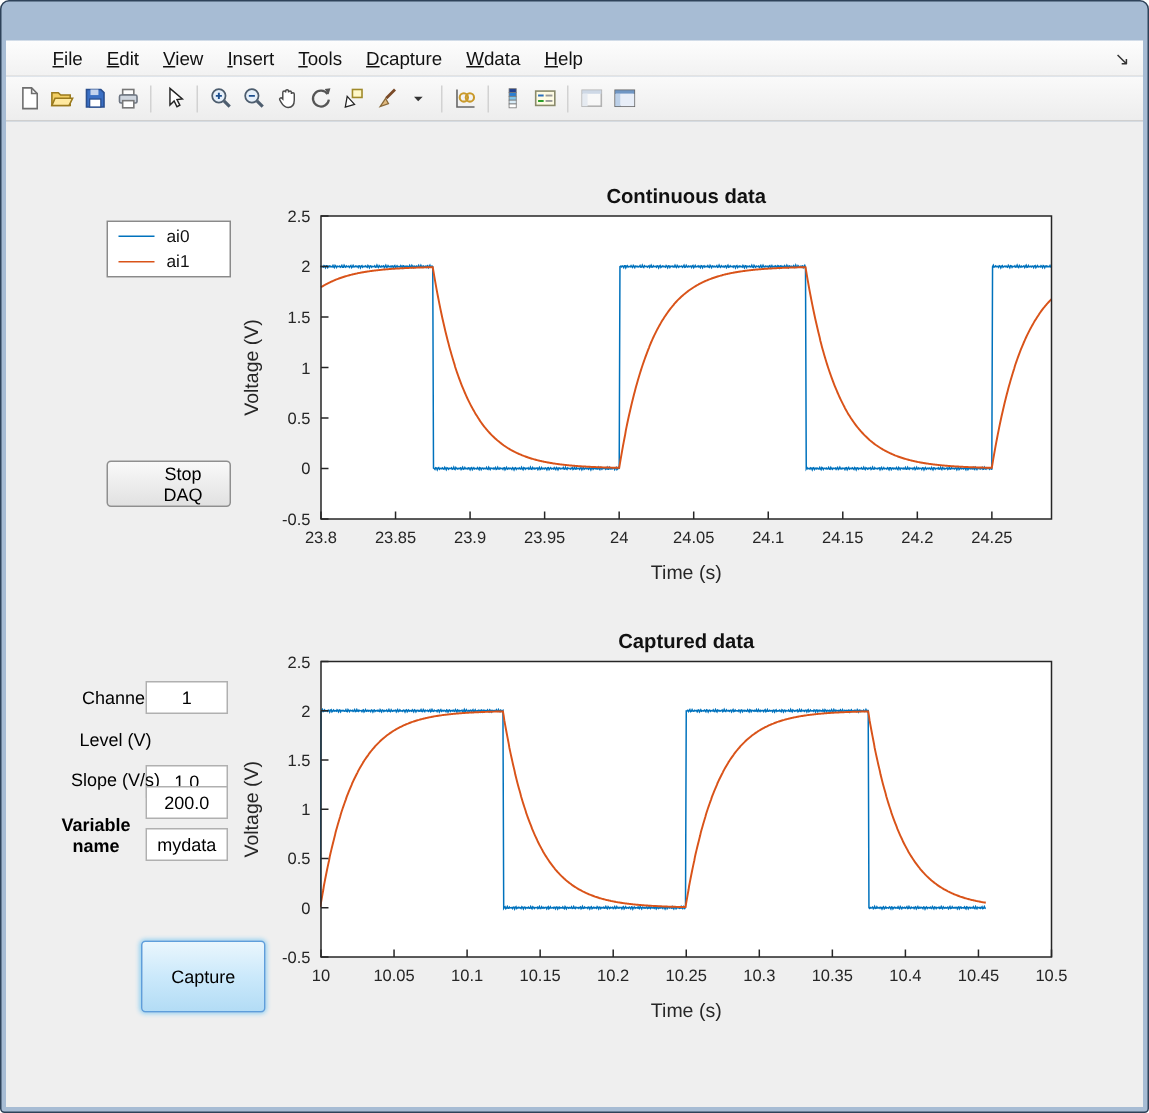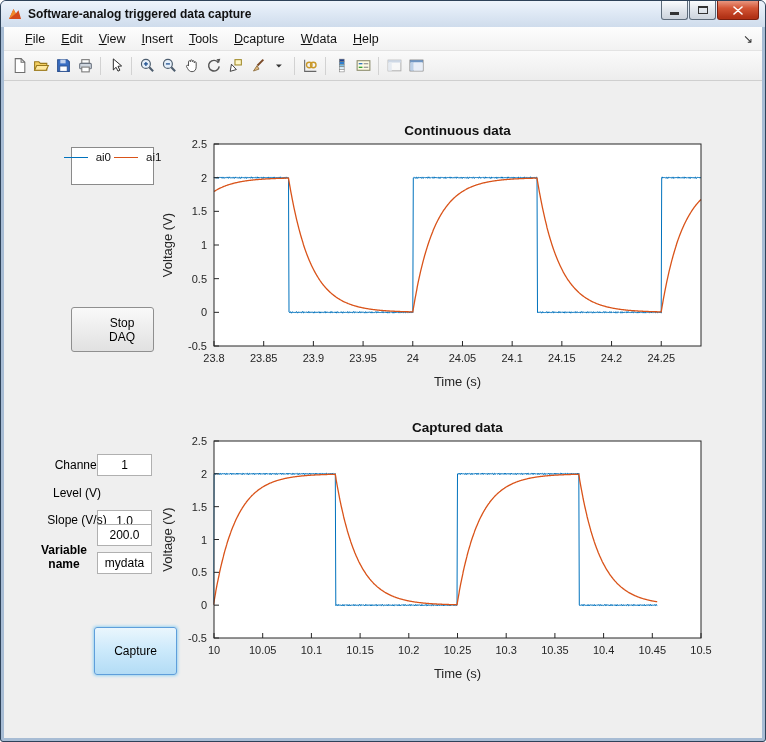--- a/index.html
+++ b/index.html
@@ -14,81 +14,59 @@
   .win-controls{position:absolute;top:0;right:6px;display:flex;}
   .win-btn{height:19px;border:1px solid #5d6b7a;border-top:none;border-radius:0 0 3px 3px;
     display:flex;align-items:center;justify-content:center;margin-left:1px;
     background:linear-gradient(#fbfcfd,#e3e8ee 45%,#ccd3dc);}
   .win-btn.min,.win-btn.max{width:27px;}
   .win-btn.close{width:42px;background:linear-gradient(#e9967f,#d35535 40%,#b23216 90%);border-color:#7c1f0e;}
   .glyph-min{display:block;width:9px;height:3px;background:#333;margin-top:7px;}
   .glyph-max{display:block;width:10px;height:8px;border:1px solid #333;border-top-width:2px;background:transparent;}
   .menubar{position:absolute;top:26px;left:3px;right:3px;height:24px;
     background:linear-gradient(#fdfdfd,#f2f2f2);border-bottom:1px solid #e3e3e3;
-    display:flex;align-items:center;padding-left:13px;font-size:12.5px;color:#111;}
+    display:flex;align-items:center;padding-left:23px;font-size:12.5px;color:#111;}
   .menu-items{display:flex;align-items:center;height:100%;}
   .menu-item{padding:4px 8px;cursor:default;}
   .menu-item .u{text-decoration:underline;}
   .dock-arrow{margin-left:auto;padding-right:9px;font-size:12px;color:#333;}
   .toolbar{position:absolute;top:50px;left:3px;right:3px;height:30px;
     background:linear-gradient(#fafafa,#ededed);border-bottom:1px solid #cfcfcf;
     display:flex;align-items:center;padding-left:4px;}
   .tb-btn{height:24px;min-width:22px;display:flex;align-items:center;justify-content:center;border-radius:3px;padding:0 1px;}
   .tb-sep{width:1px;height:18px;background:#d2d2d2;margin:0 4px;flex:0 0 auto;}
   .content{position:absolute;top:80px;left:3px;right:3px;bottom:3px;background:#efefef;}
   .charts-area{position:absolute;inset:0;}
   
   .tick{font-family:"Liberation Sans",sans-serif;font-size:11px;fill:#262626;}
   .chart-title{font-family:"Liberation Sans",sans-serif;font-size:13.5px;font-weight:bold;fill:#111;}
   .axis-label{font-family:"Liberation Sans",sans-serif;font-size:13px;fill:#262626;}
   
   .legend{position:absolute;left:67px;top:66px;width:83px;height:38px;background:#fff;border:1px solid #8a8a8a;
-    display:flex;flex-direction:row;justify-content:center;gap:3px;padding:2px 24px;}
+    display:flex;flex-direction:column;justify-content:center;gap:3px;padding:2px 7px;}
   .legend-row{display:flex;align-items:center;gap:8px;height:14px;}
   .legend-line{width:24px;border-top:1.7px solid #000;flex:0 0 auto;}
   .legend-label{font-size:11.5px;color:#111;}
   .push{position:absolute;left:67px;width:83px;font-family:"Liberation Sans",sans-serif;font-size:12px;color:#000;
     border:1px solid #8f8f8f;border-radius:3px;background:linear-gradient(#f9f9f9,#ededed 50%,#e1e1e1);}
-  .push.stop{top:226px;height:45px;padding-left:25px;}
+  .push.stop{top:226px;height:31px;padding-left:25px;}
   .push.capture{top:546px;height:48px;border:1px solid #5e9edb;
     background:linear-gradient(#eaf6fd,#cbe9fb 50%,#b3dcf5);box-shadow:0 0 3px 1px #9bd4f2;margin-left:23px;}
   .trigger-heading{position:absolute;left:20px;top:347px;width:186px;text-align:center;font-size:12px;color:#000;}
   .ui-label{position:absolute;left:23px;width:100px;line-height:22px;text-align:center;font-size:12px;color:#000;}
   .ui-label.wrap{left:28px;width:64px;line-height:14px;font-weight:bold;}
   .ui-edit{position:absolute;left:93px;width:55px;height:22px;border:1px solid #b0b0b0;background:#fff;
     text-align:center;font-family:"Liberation Sans",sans-serif;font-size:12px;color:#000;padding:0;}
 </style>
 </head>
 <body>
 
 <div id="screen">
   <div class="window">
 
-    <div class="titlebar">
-      <span class="app-icon">
-        <svg viewBox="0 0 16 16" width="16" height="16">
-          <path d="M2 13 L6.5 3 L8.8 7.4 L11.5 4.2 L14 13 Z" fill="#d44a1a"></path>
-          <path d="M2 13 L6.5 3 L8.8 7.4 Z" fill="#f08a2a"></path>
-        </svg>
-      </span>
-      <span class="title-text">Software-analog triggered data capture</span>
-      <div class="win-controls">
-        <div class="win-btn min">
-          <span class="glyph-min"></span>
-        </div>
-        <div class="win-btn max">
-          <span class="glyph-max"></span>
-        </div>
-        <div class="win-btn close">
-          <svg width="10" height="9" viewBox="0 0 10 9">
-            <path d="M1 1 L9 8 M9 1 L1 8" stroke="#fff" stroke-width="1.6" stroke-linecap="round"></path>
-          </svg>
-        </div>
-      </div>
-    </div>
 
     <div class="menubar">
       <div class="menu-items">
           <div class="menu-item"><span class="u">F</span><span>ile</span></div>
           <div class="menu-item"><span class="u">E</span><span>dit</span></div>
           <div class="menu-item"><span class="u">V</span><span>iew</span></div>
           <div class="menu-item"><span class="u">I</span><span>nsert</span></div>
           <div class="menu-item"><span class="u">T</span><span>ools</span></div>
           <div class="menu-item"><span class="u">D</span><span>capture</span></div>
           <div class="menu-item"><span class="u">W</span><span>data</span></div>

